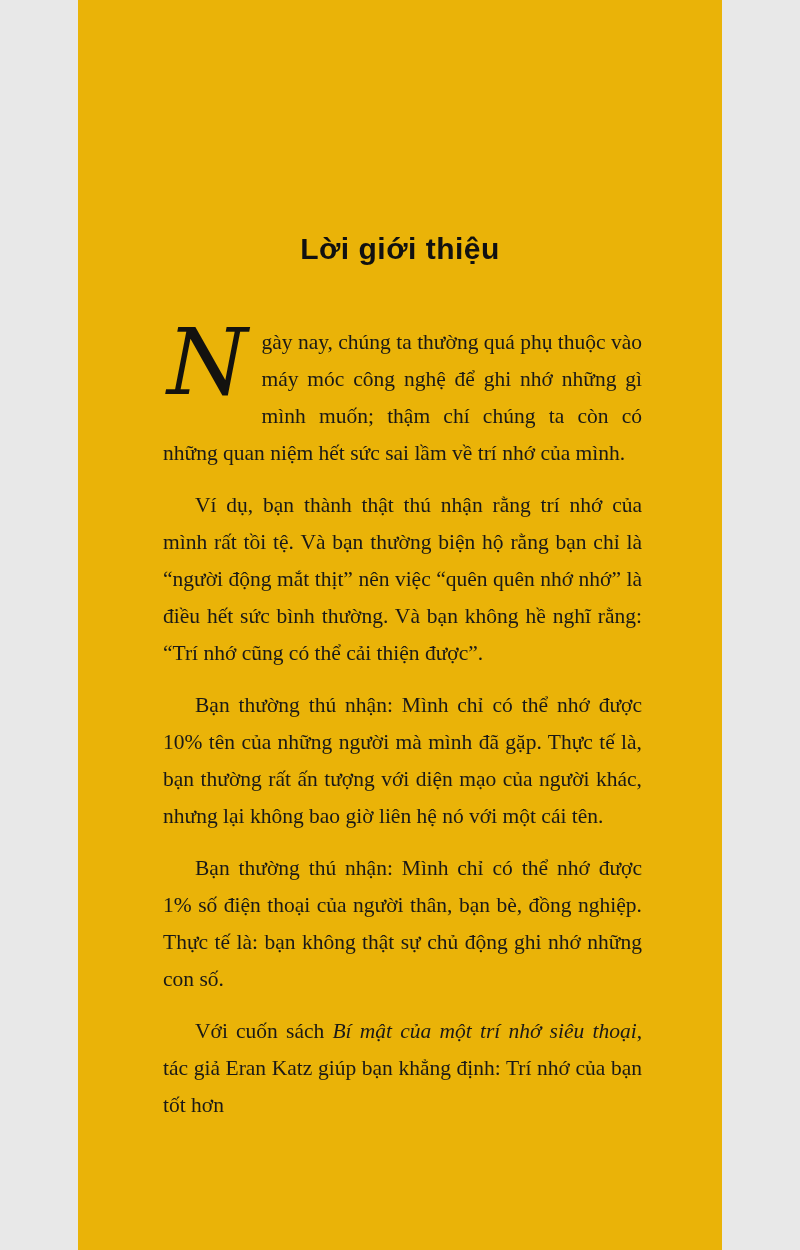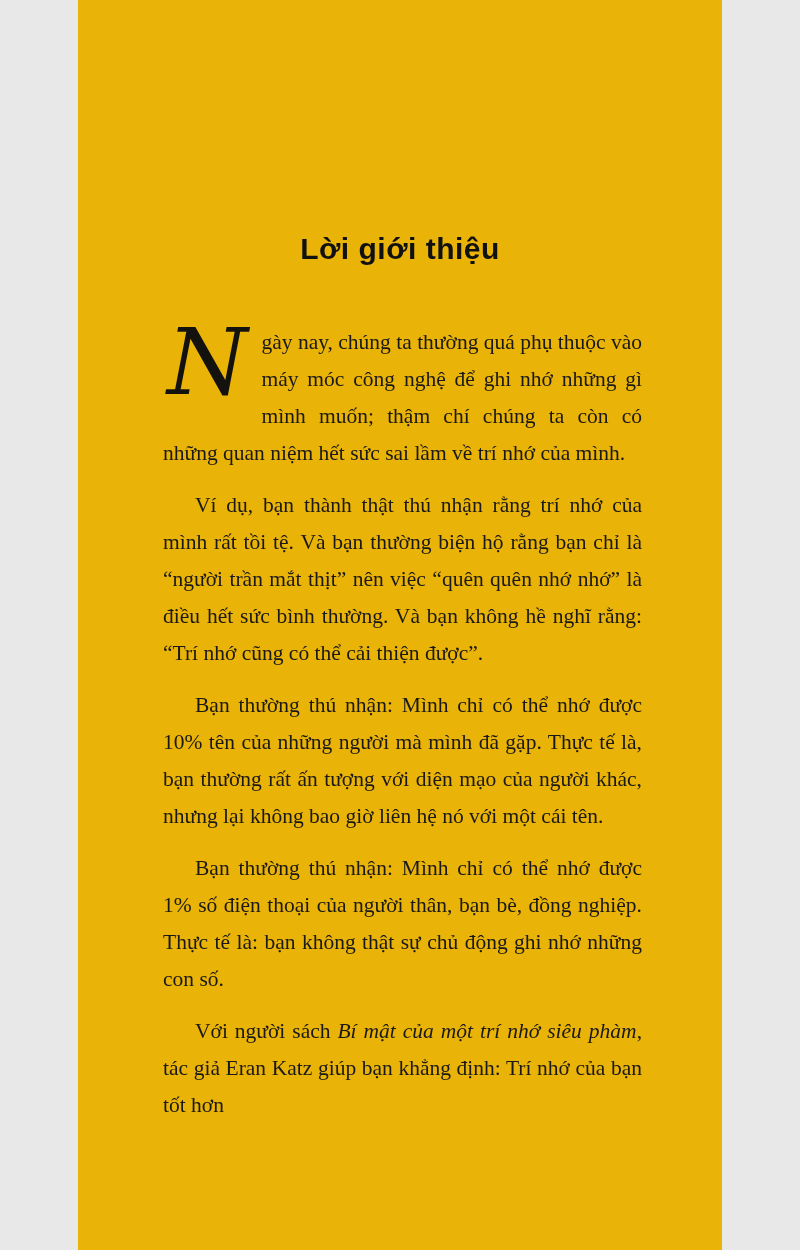--- a/index.html
+++ b/index.html
@@ -59,18 +59,18 @@
     font-style: italic;
   }
 </style>
 </head>
 <body>
 
 <div class="page">
   <h1 class="title">Lời giới thiệu</h1>
   <div class="body-text">
       <p class="first-paragraph"><span class="dropcap">N</span><span>gày nay, chúng ta thường quá phụ thuộc vào máy móc công nghệ để ghi nhớ những gì mình muốn; thậm chí chúng ta còn có những quan niệm hết sức sai lầm về trí nhớ của mình.</span></p>
-      <p><span>Ví dụ, bạn thành thật thú nhận rằng trí nhớ của mình rất tồi tệ. Và bạn thường biện hộ rằng bạn chỉ là “người trần mắt thịt” nên việc “quên quên nhớ nhớ” là điều hết sức bình thường. Và bạn không hề nghĩ rằng: “Trí nhớ cũng có thể cải thiện được”.</span></p>
+      <p><span>Ví dụ, bạn thành thật thú nhận rằng trí nhớ của mình rất tồi tệ. Và bạn thường biện hộ rằng bạn chỉ là “người động mắt thịt” nên việc “quên quên nhớ nhớ” là điều hết sức bình thường. Và bạn không hề nghĩ rằng: “Trí nhớ cũng có thể cải thiện được”.</span></p>
       <p><span>Bạn thường thú nhận: Mình chỉ có thể nhớ được 10% tên của những người mà mình đã gặp. Thực tế là, bạn thường rất ấn tượng với diện mạo của người khác, nhưng lại không bao giờ liên hệ nó với một cái tên.</span></p>
       <p><span>Bạn thường thú nhận: Mình chỉ có thể nhớ được 1% số điện thoại của người thân, bạn bè, đồng nghiệp. Thực tế là: bạn không thật sự chủ động ghi nhớ những con số.</span></p>
-      <p><span>Với người sách </span><span class="italic">Bí mật của một trí nhớ siêu phàm</span><span>, tác giả Eran Katz giúp bạn khẳng định: Trí nhớ của bạn tốt hơn</span></p>
+      <p><span>Với cuốn sách </span><span class="italic">Bí mật của một trí nhớ siêu thoại</span><span>, tác giả Eran Katz giúp bạn khẳng định: Trí nhớ của bạn tốt hơn</span></p>
     </div>
 </div>
 
 </body></html>

